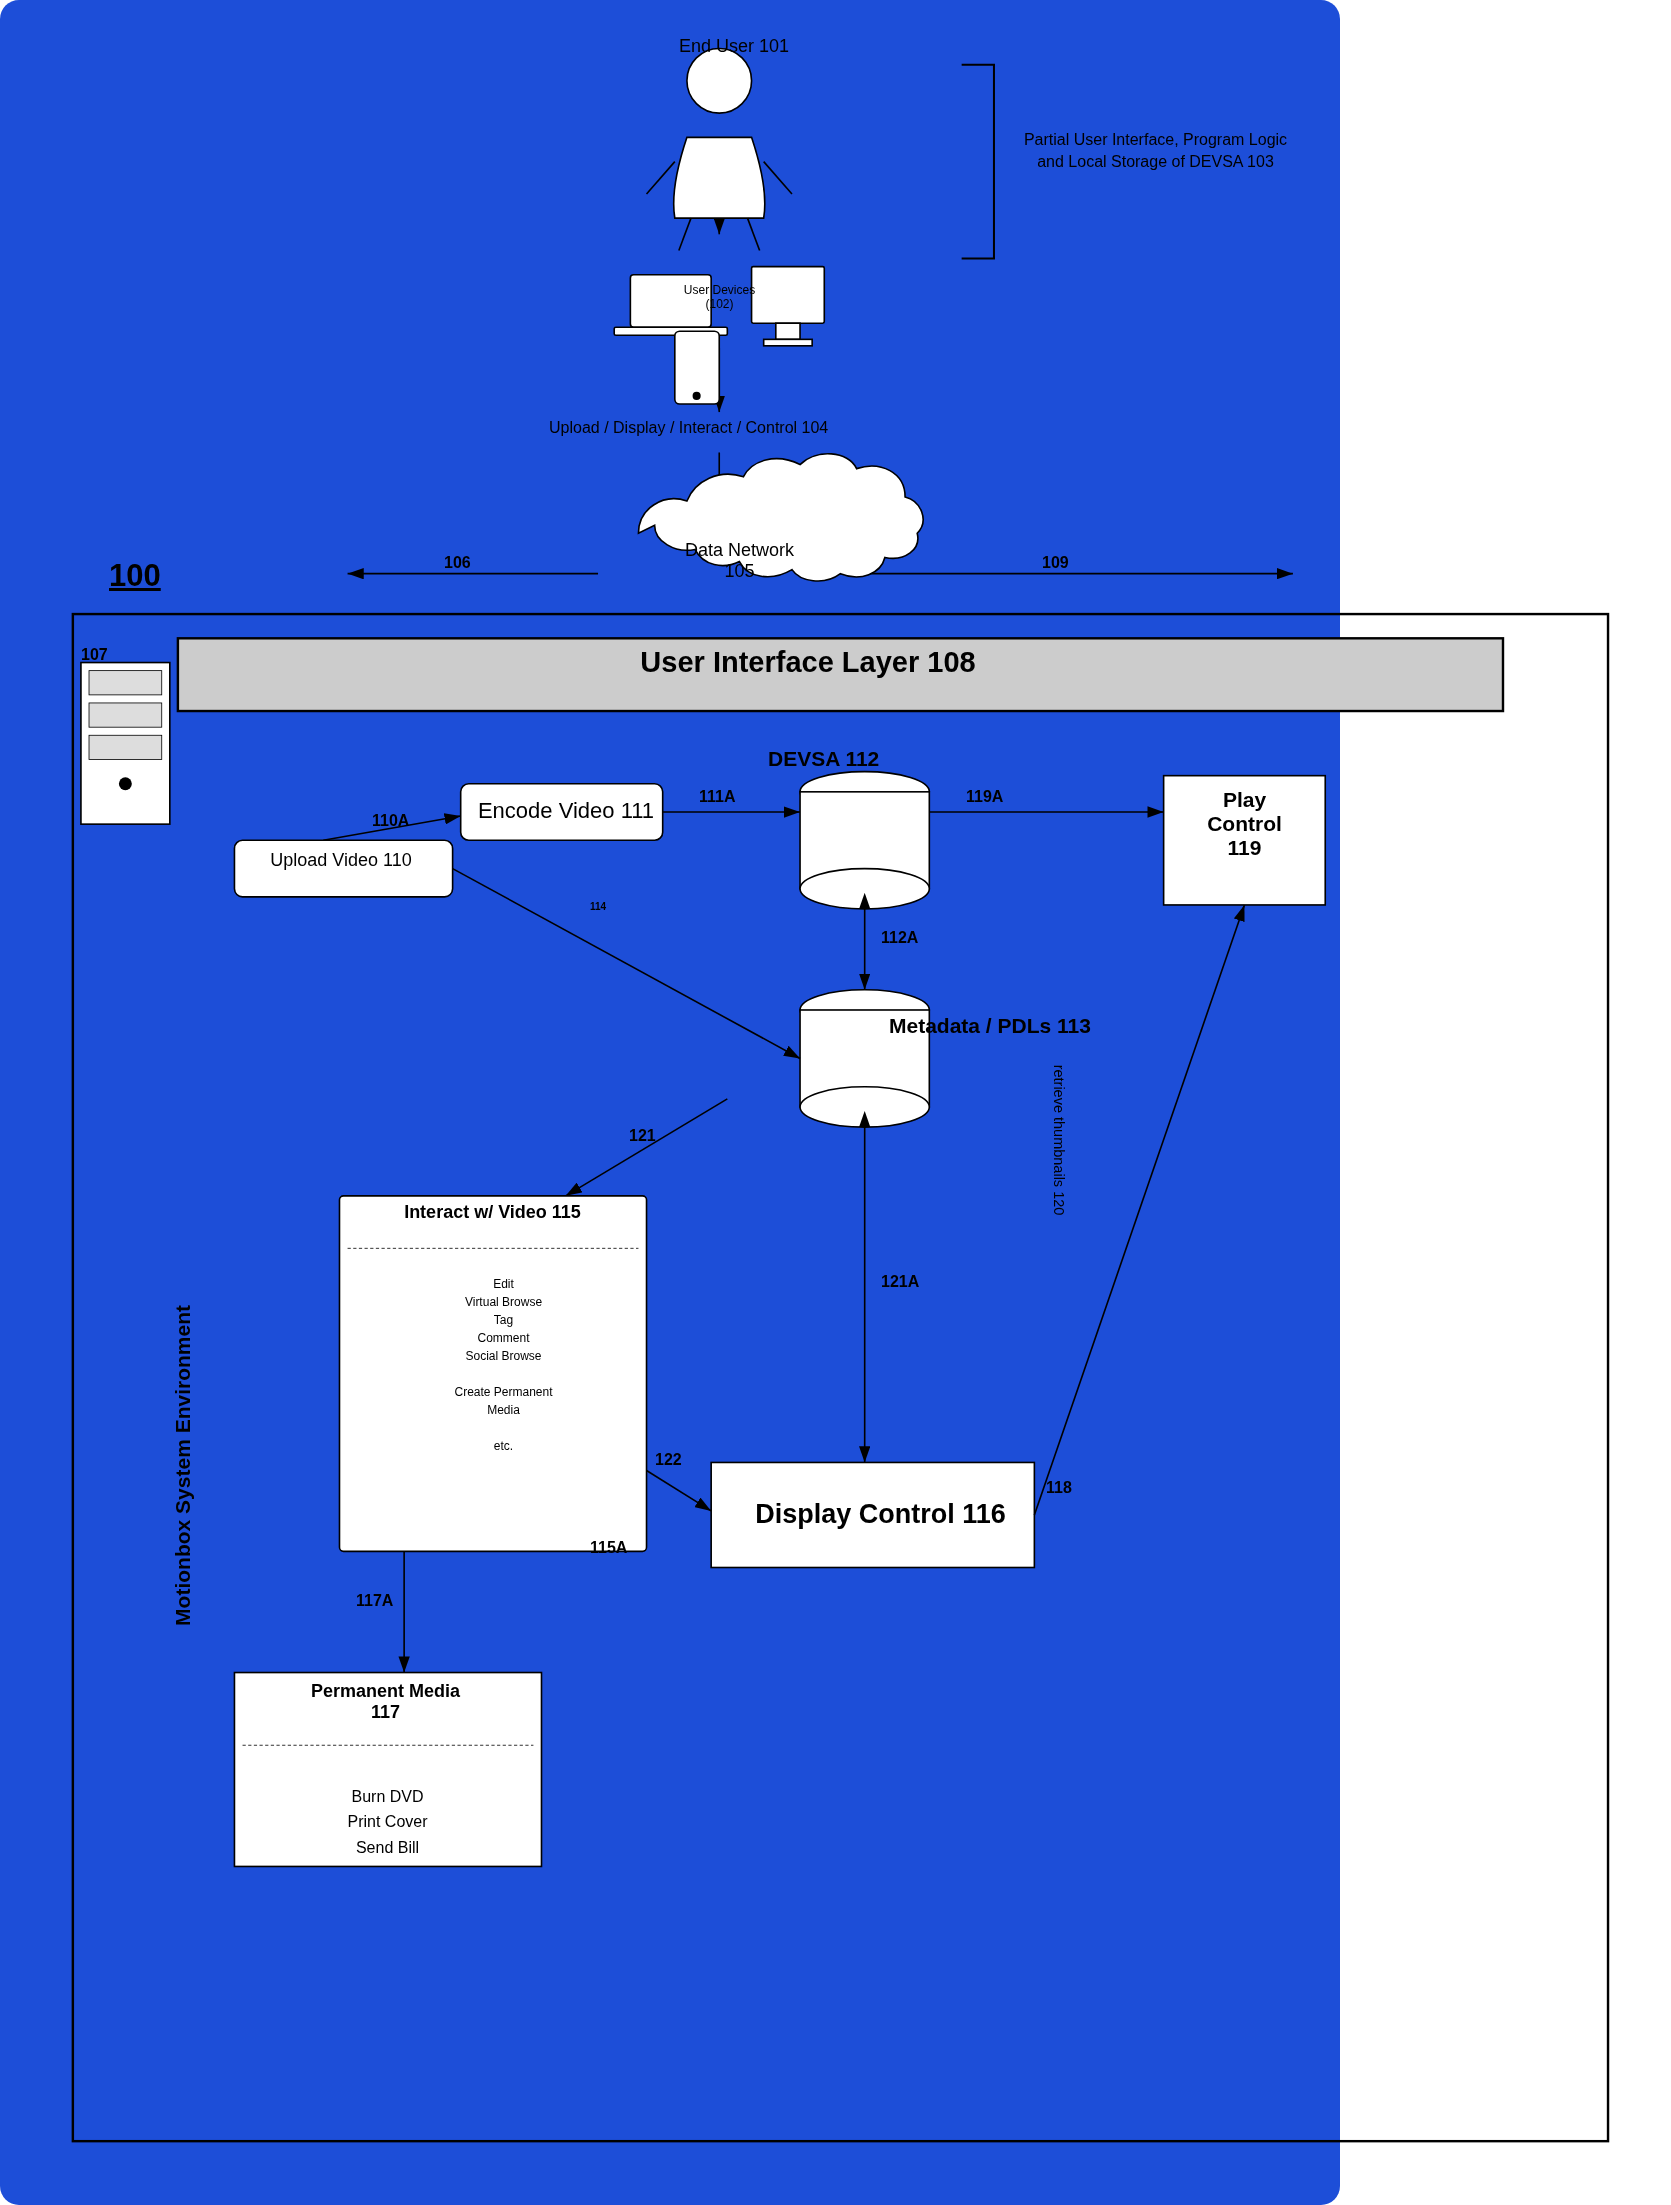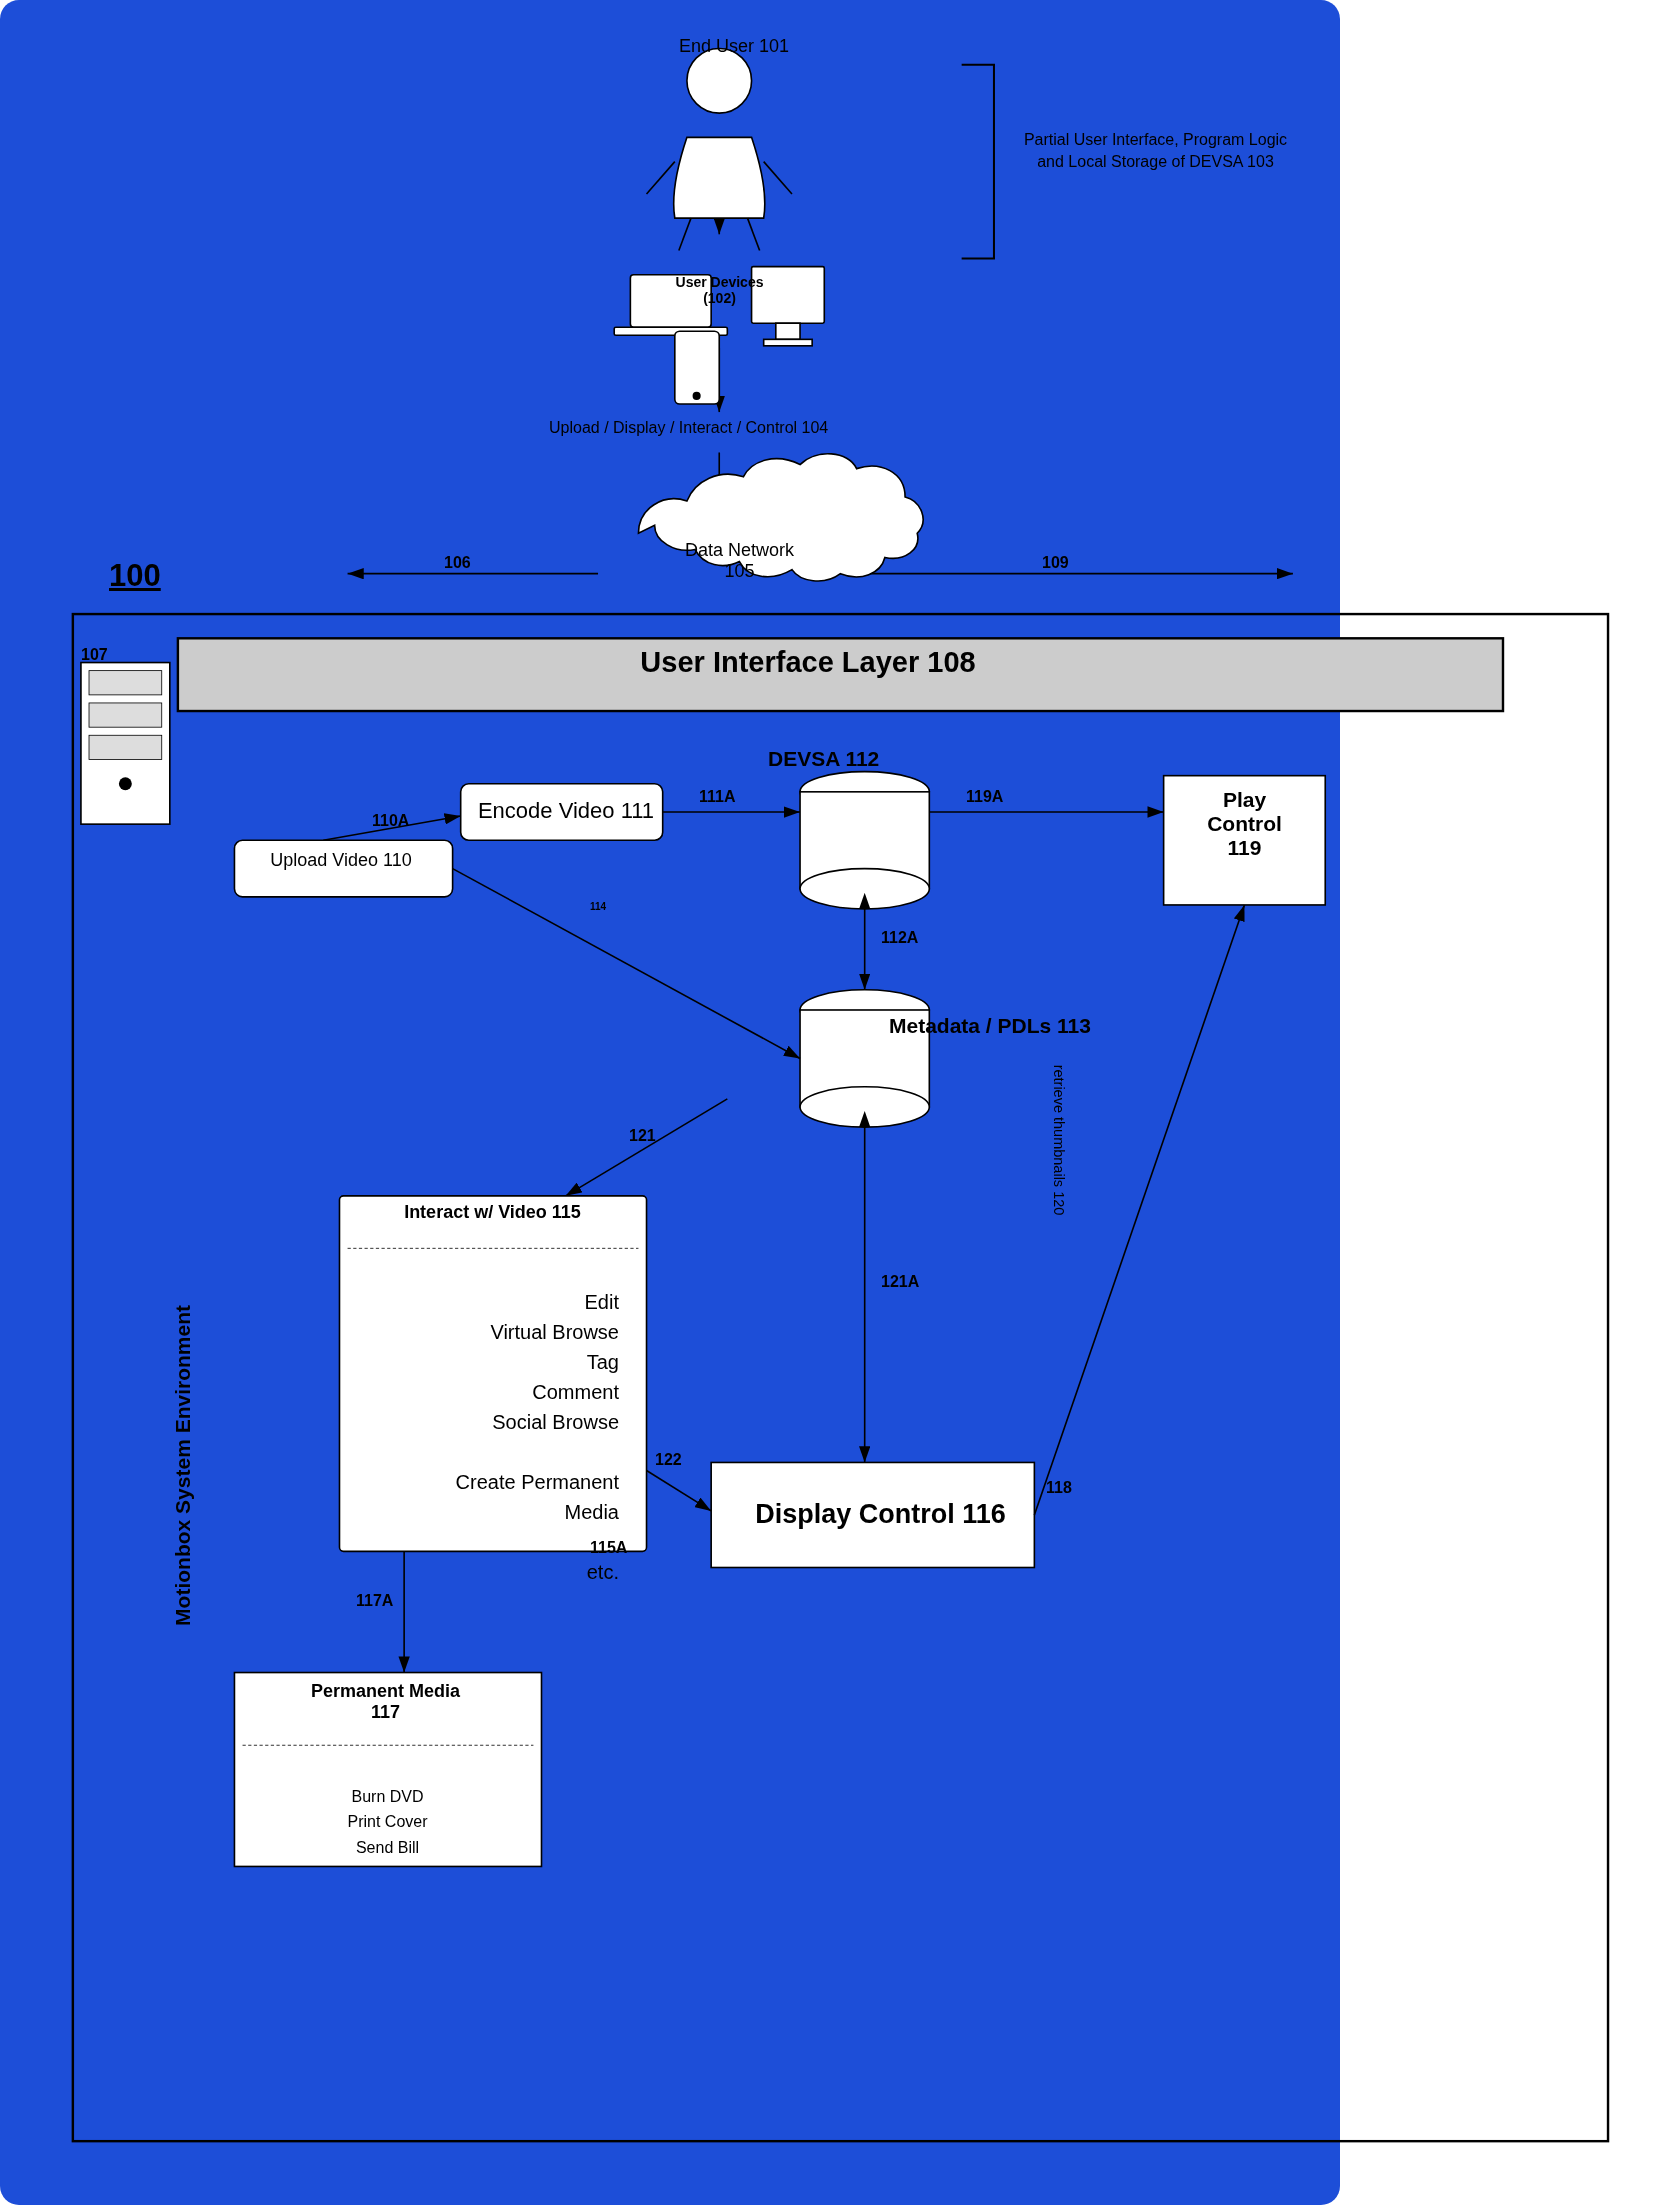--- a/index.html
+++ b/index.html
@@ -159,21 +159,21 @@
     <rect x="960" y="400" width="30" height="20" fill="#fff" stroke="#000" stroke-width="2"></rect>
     <rect x="945" y="420" width="60" height="8" fill="#fff" stroke="#000" stroke-width="2"></rect>
 
     <rect x="835" y="410" width="55" height="90" rx="6" fill="#fff" stroke="#000" stroke-width="2"></rect>
     <circle cx="862" cy="490" r="5" fill="#000"></circle>
 
   </svg>
 
   <div class="label" style="left:679px; top:36px; font-size:18px;">End User 101</div>
 
-  <div class="label" style="left:655px; top:274px; font-size:14px; text-align:center; width:129px;font-weight:bold;">
+  <div class="label" style="left:655px; top:283px; font-size:12px; text-align:center; width:129px;">
     <span style="white-space:pre-line;">User Devices
 (102)</span>
   </div>
 
   <div class="label" style="left:1010px; top:129px; font-size:16px; white-space:pre-line; width:291px; line-height:1.4;">Partial User Interface, Program Logic
 and Local Storage of DEVSA 103</div>
 
   <div class="label" style="left:549px; top:419px; font-size:16px;">Upload / Display / Interact / Control 104</div>
 
   <div class="label" style="left:675px; top:540px; font-size:18px; width:129px;">
@@ -221,21 +221,21 @@
 
   <div class="label" style="left:629px; top:1127px; font-size:16px; font-weight:bold;">121</div>
 
   <div class="label" style="left:881px; top:1273px; font-size:16px; font-weight:bold;">121A</div>
 
   <div class="label" style="left:1059px; top:1051px; font-size:14.5px; transform:rotate(90deg); transform-origin:left center; white-space:nowrap; width:162px;">retrieve thumbnails 120</div>
 
   <div class="label" style="left:347px; top:1202px; font-size:18px; font-weight:bold; text-align:center; width:291px;">
     <span>Interact w/ Video 115</span>
   </div>
-  <div class="label" style="left:336px; top:1257px; font-size:20px; text-align:right; width:283px; line-height:1.5; white-space:pre-line;">
+  <div class="label" style="left:362px; top:1257px; font-size:12px; text-align:center; width:283px; line-height:1.5; white-space:pre-line;">
     <span>Edit
 Virtual Browse
 Tag
 Comment
 Social Browse
 
 Create Permanent
 Media
 
 etc.</span>

